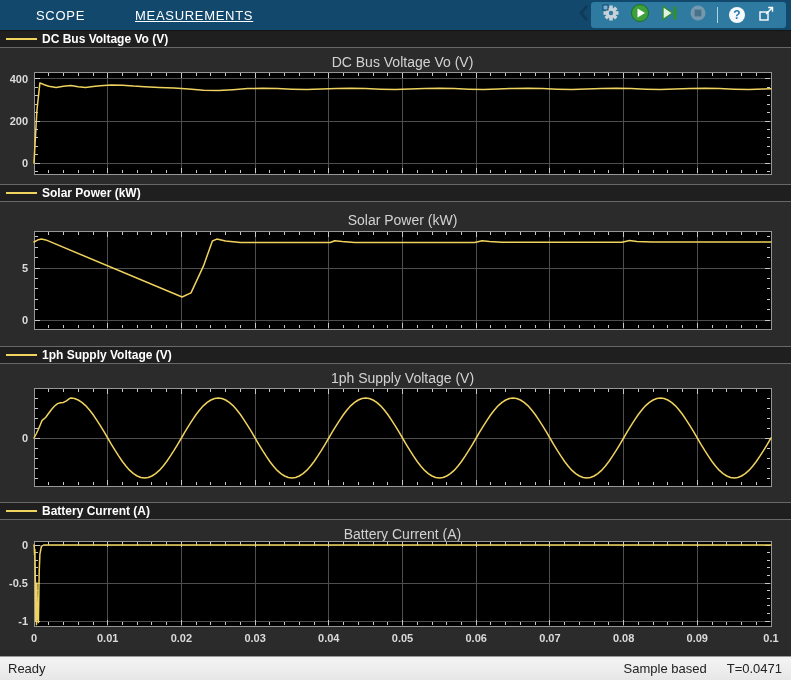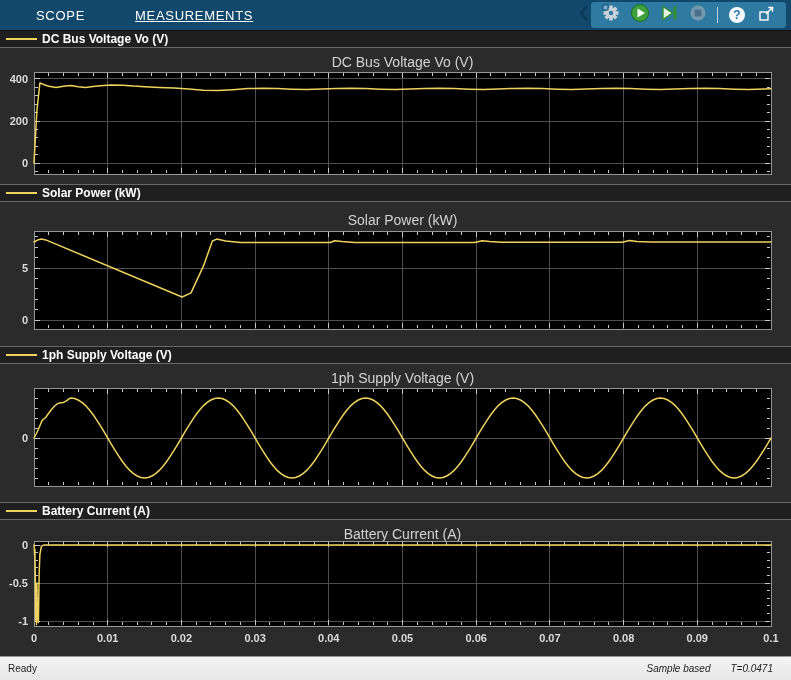--- a/index.html
+++ b/index.html
@@ -37,23 +37,23 @@
                color:#D2D2D2;font-size:14px;}
   #title0{top:54px;} #title1{top:212px;} #title2{top:370px;} #title3{top:526px;}
 
   
   .chart-plot{position:absolute;left:0;}
   #plot0{top:72px;} #plot1{top:231px;} #plot2{top:388px;} #plot3{top:541px;}
 
   
   .status-bar{position:absolute;left:0;top:656px;width:791px;height:24px;
               background:linear-gradient(#F4F4F4,#E7E7E7);border-top:1px solid #9A9A9A;
-              display:flex;align-items:center;font-size:10px;color:#222;box-sizing:border-box;}
+              display:flex;align-items:center;font-size:13px;color:#222;box-sizing:border-box;}
   .status-left{margin-left:8px;}
-  .status-right{margin-left:auto;display:flex;gap:20px;margin-right:18px;font-style:italic;}
+  .status-right{margin-left:auto;display:flex;gap:20px;margin-right:9px;}
 </style>
 </head>
 <body>
 
 <div class="app">
 
   <div class="toolbar">
     <span class="tab tab-scope">SCOPE</span>
     <span class="tab tab-meas">MEASUREMENTS</span>
 

